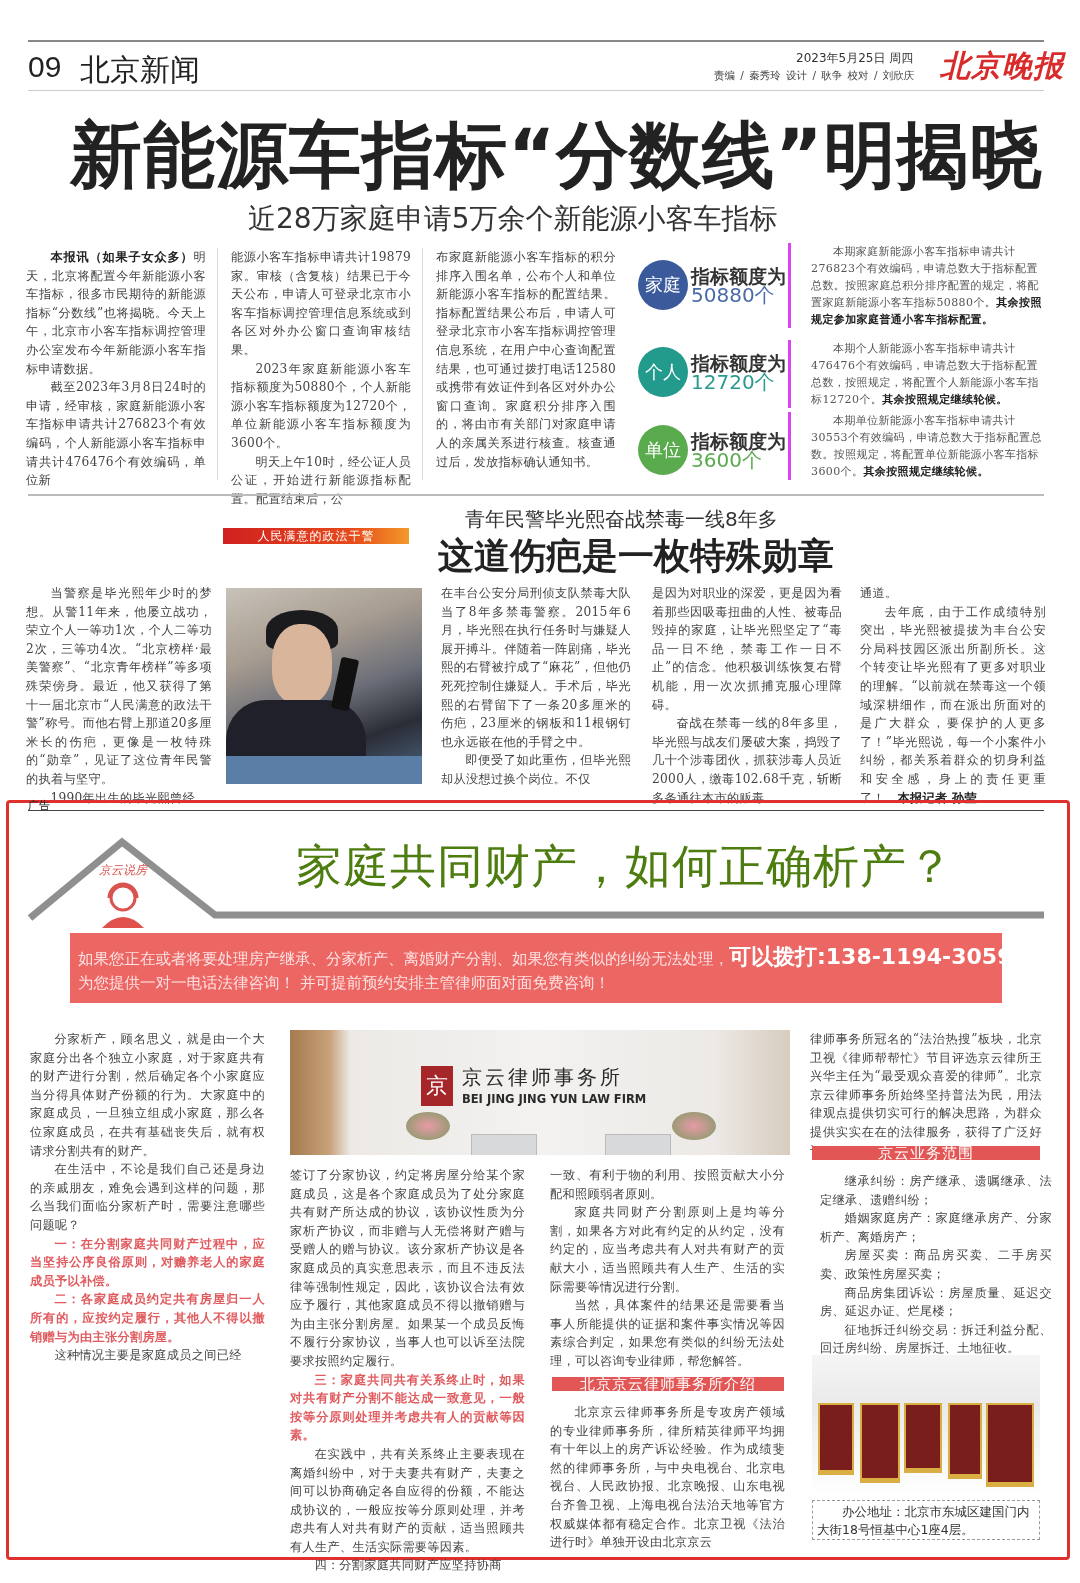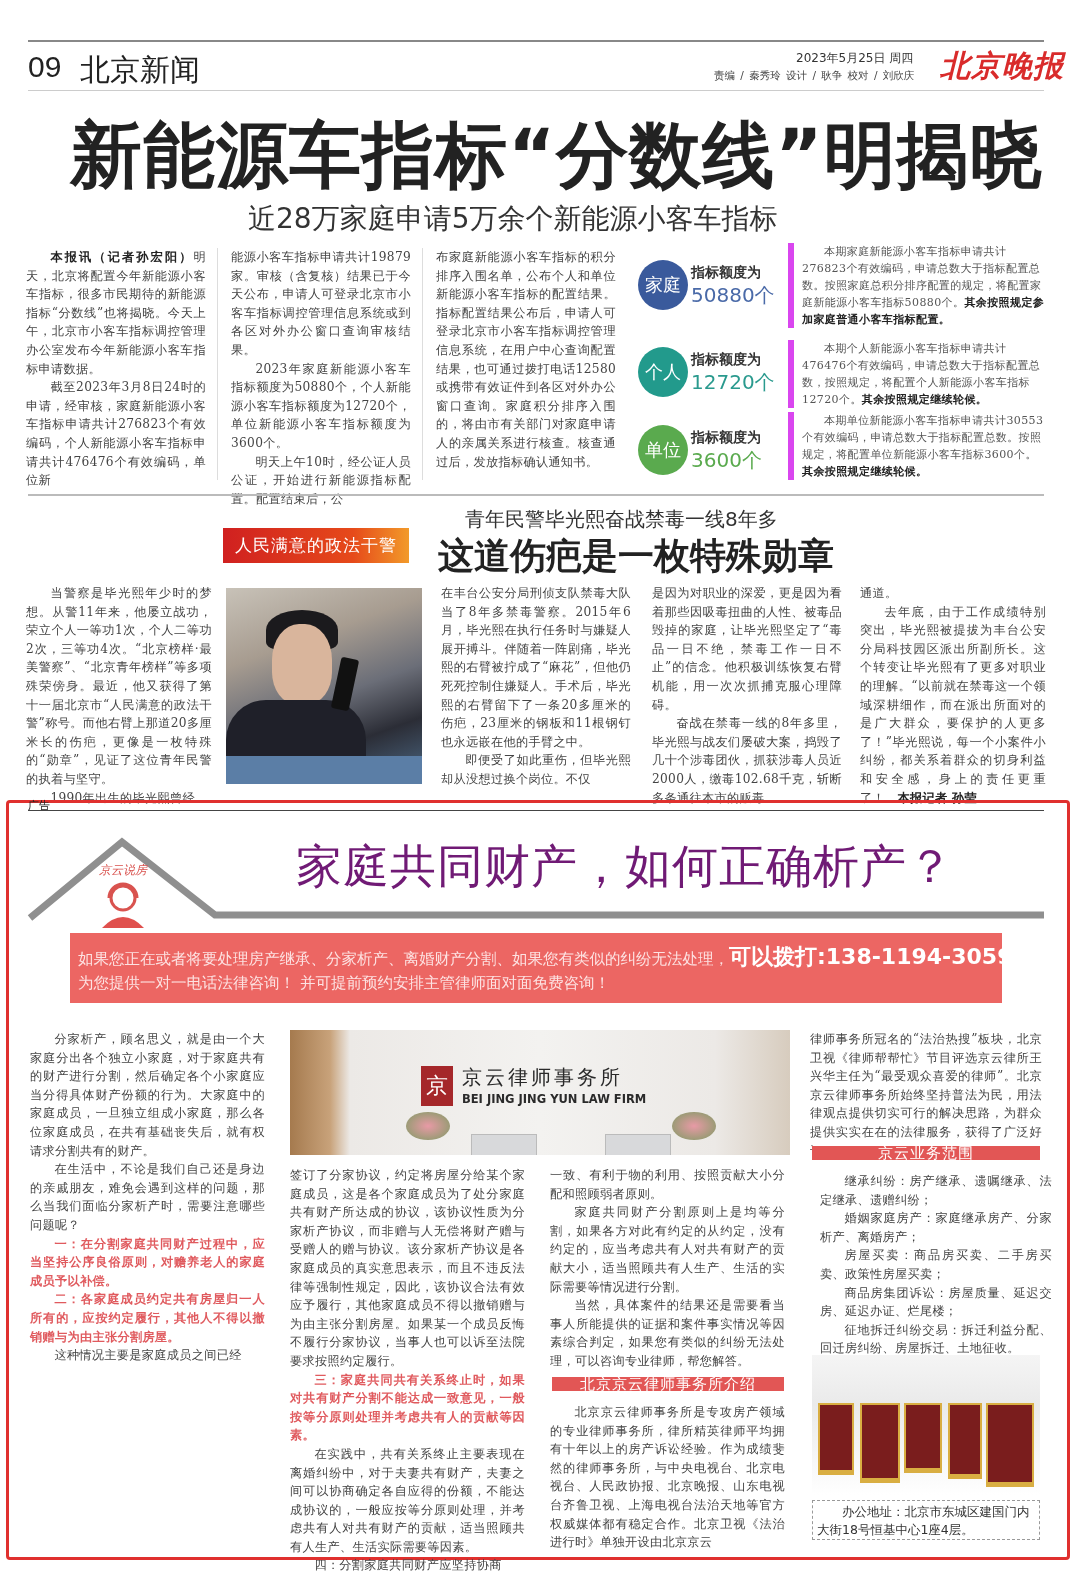--- a/index.html
+++ b/index.html
@@ -18,39 +18,39 @@
   #credits{left:714px;top:69px;font-size:10.5px;color:#444;word-spacing:2px}
   #logo{left:940px;top:46px;font-size:30px;color:#d92b2b;font-family:"DejaVu Serif",serif;font-style:italic;font-weight:bold;letter-spacing:1px}
   #hdrline{left:28px;top:90px;width:1016px;height:1px;background:#ccc}
   
   #headline{left:70px;top:108px;font-size:72px;font-weight:bold;color:#222;letter-spacing:1px;white-space:nowrap}
   #subhead{left:248px;top:200px;font-size:28px;color:#333;white-space:nowrap}
   .col{position:absolute;width:182px}
   #story1-sep1,#story1-sep2{position:absolute;top:248px;height:232px;width:1px;background:#ddd}
   .badge-row{position:absolute;left:638px;width:145px;height:60px}
   .circ{position:absolute;left:0;top:0;width:50px;height:50px;border-radius:50%;color:#fff;font-size:18px;display:flex;align-items:center;justify-content:center}
-  .quota-lbl{position:absolute;left:53px;top:4px;font-size:14px;font-weight:bold;color:#333;white-space:nowrap}
+  .quota-lbl{position:absolute;left:53px;top:4px;font-size:19px;font-weight:bold;color:#333;white-space:nowrap}
   .quota-val{position:absolute;left:53px;top:22px;font-size:20px;white-space:nowrap}
-  .note{position:absolute;left:788px;width:258px;border-left:6px solid #d946ef;padding-left:8px;font-size:11px;line-height:17px;letter-spacing:0.4px;color:#555;font-family:"DejaVu Serif",serif}
+  .note{position:absolute;left:788px;width:258px;border-left:3px solid #d946ef;padding-left:20px;font-size:11px;line-height:17px;letter-spacing:0.4px;color:#555;font-family:"DejaVu Serif",serif}
   .note p{text-indent:2em}
   #sec2line{left:28px;top:494px;width:1016px;height:2px;background:#bbb}
-  #kicker{left:223px;top:528px;width:186px;height:35px;background:linear-gradient(90deg,#d02020,#e64a1a 70%,#f29a2a);color:#fff;font-size:17px;display:flex;align-items:center;justify-content:center;letter-spacing:1px}
+  #kicker{left:223px;top:528px;width:186px;height:16px;background:linear-gradient(90deg,#d02020,#e64a1a 70%,#f29a2a);color:#fff;font-size:12px;display:flex;align-items:center;justify-content:center;letter-spacing:1px}
   #s2-over{left:465px;top:506px;font-size:20px;color:#333;white-space:nowrap}
   #s2-head{left:438px;top:532px;font-size:36px;font-weight:bold;color:#222;white-space:nowrap}
   #police-photo{left:226px;top:588px;width:196px;height:196px;background:linear-gradient(160deg,#c8c2b8 0%,#a79c90 30%,#6b6e78 55%,#2b2d36 75%,#4e6a86 100%);overflow:hidden}
   #police-photo .face{position:absolute;left:46px;top:36px;width:60px;height:80px;border-radius:45% 45% 40% 40%;background:#d9b59c}
   #police-photo .hair{position:absolute;left:40px;top:22px;width:72px;height:40px;border-radius:50% 50% 20% 20%;background:#1b1a1d}
   #police-photo .body{position:absolute;left:0;top:112px;width:140px;height:90px;border-radius:40px 40px 0 0;background:#1f2029}
   #police-photo .radio{position:absolute;left:110px;top:70px;width:18px;height:52px;background:#111;border-radius:3px;transform:rotate(12deg)}
   #police-photo .dash{position:absolute;left:0;top:168px;width:196px;height:28px;background:#5b7ea6}
   
   #ad-frame{left:6px;top:800px;width:1064px;height:760px;border:3px solid #e0302e;border-radius:4px}
   #ad-label{left:28px;top:798px;font-size:11px;color:#222}
   #ad-label-bar{left:28px;top:810px;width:1016px;height:1px;background:#444}
-  #ad-title{left:296px;top:836px;font-size:46px;color:#701a75;white-space:nowrap;letter-spacing:1px}
+  #ad-title{left:296px;top:836px;font-size:46px;color:#4d7c0f;white-space:nowrap;letter-spacing:1px}
   #roof svg{position:absolute;left:0;top:0}
   #avatar{left:88px;top:860px;width:70px;height:70px}
   #banner{left:70px;top:933px;width:932px;height:70px;background:#ec6663;padding:12px 8px;color:#fde2e2;font-size:15.5px;line-height:24px;white-space:nowrap;overflow:hidden}
   #banner .phone{color:#fff;font-weight:bold;font-size:22px}
   .adcol{position:absolute}
   #lawfirm-photo{left:290px;top:1030px;width:500px;height:125px;background:linear-gradient(90deg,#a57a4e 0%,#c8a27a 8%,#ece9e6 12%,#f3f2f0 50%,#ece9e6 85%,#d7ccbe 100%);overflow:hidden}
   #lawfirm-photo .logo-box{position:absolute;left:131px;top:36px;width:32px;height:40px;background:#a5272a;color:#fff;font-size:22px;display:flex;align-items:center;justify-content:center;font-family:"DejaVu Serif",serif}
   #lawfirm-photo .firm-cn{position:absolute;left:172px;top:34px;font-size:20px;color:#2a2a2a;font-family:"DejaVu Serif",serif;letter-spacing:3px;white-space:nowrap}
   #lawfirm-photo .firm-en{position:absolute;left:172px;top:62px;font-size:11.5px;font-weight:bold;color:#2a2a2a;white-space:nowrap}
   #lawfirm-photo .mon{position:absolute;top:104px;width:66px;height:22px;background:#d8d9db;border:1px solid #bbb}
@@ -69,21 +69,21 @@
 <div class="abs" id="section">北京新闻</div>
 <div class="abs" id="date">2023年5月25日 周四</div>
 <div class="abs" id="credits">责编 / 秦秀玲  设计 / 耿争  校对 / 刘欣庆</div>
 <div class="abs" id="logo">北京晚报</div>
 <div class="abs" id="hdrline"></div>
 
 <div class="abs" id="headline">新能源车指标“分数线”明揭晓</div>
 <div class="abs" id="subhead">近28万家庭申请5万余个新能源小客车指标</div>
 
 <div class="col body-txt" style="left:26px;top:248px;width:180px">
-  <p><span class="b">本报讯（记者孙宏阳）</span><span>明天，北京将配置今年新能源小客车指标，很多市民期待的新能源指标“分数线”也将揭晓。今天上午，北京市小客车指标调控管理办公室发布今年新能源小客车指标申请数据。</span></p>
+  <p><span class="b">本报讯（如果子女众多）</span><span>明天，北京将配置今年新能源小客车指标，很多市民期待的新能源指标“分数线”也将揭晓。今天上午，北京市小客车指标调控管理办公室发布今年新能源小客车指标申请数据。</span></p>
   <p>截至2023年3月8日24时的申请，经审核，家庭新能源小客车指标申请共计276823个有效编码，个人新能源小客车指标申请共计476476个有效编码，单位新</p>
 </div>
 <div id="story1-sep1" style="left:217px"></div>
 <div class="col body-txt" style="left:231px;top:248px;width:180px">
   <p class="noind">能源小客车指标申请共计19879家。审核（含复核）结果已于今天公布，申请人可登录北京市小客车指标调控管理信息系统或到各区对外办公窗口查询审核结果。</p>
   <p>2023年家庭新能源小客车指标额度为50880个，个人新能源小客车指标额度为12720个，单位新能源小客车指标额度为3600个。</p>
   <p>明天上午10时，经公证人员公证，开始进行新能源指标配置。配置结束后，公</p>
 </div>
 <div id="story1-sep2" style="left:422px"></div>
 <div class="col body-txt" style="left:436px;top:248px;width:180px">

